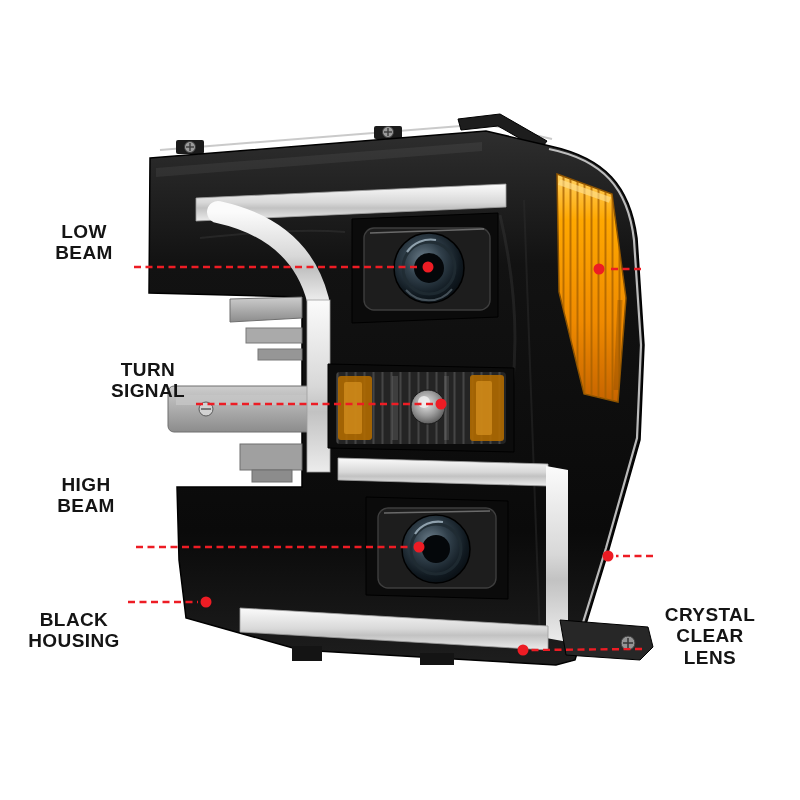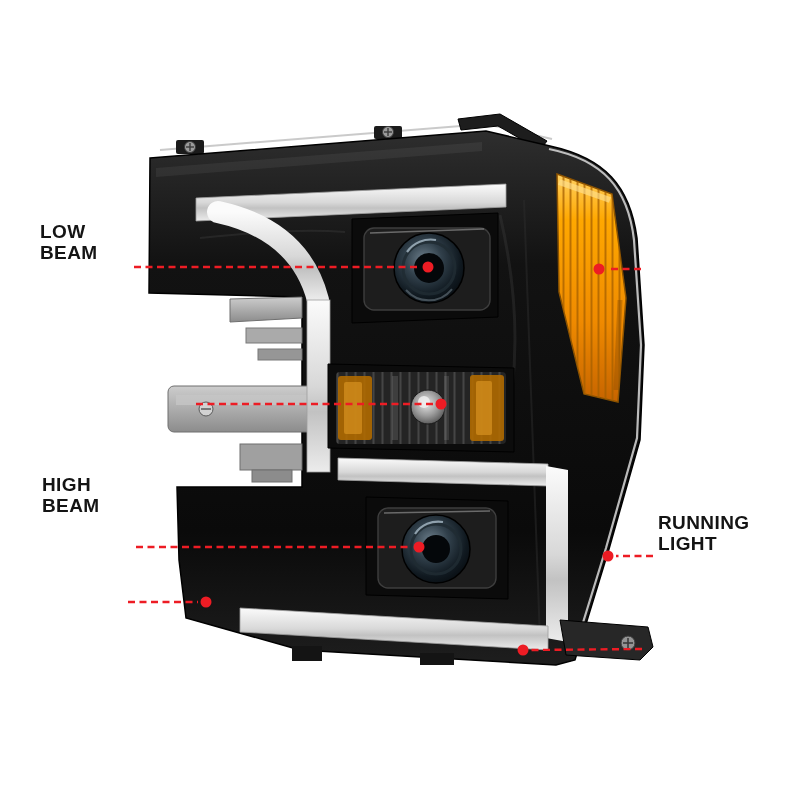--- a/index.html
+++ b/index.html
@@ -7,20 +7,21 @@
   .stage{position:relative;width:800px;height:800px;background:#fff;overflow:hidden;}
   .art,.leaders{position:absolute;left:0;top:0;width:800px;height:800px;}
   .leaders{pointer-events:none;}
   .callout{
     position:absolute;
     font-weight:bold;
     font-size:19px;
     line-height:1.12;
     letter-spacing:.4px;
     color:#141414;
+    text-align:center;
     white-space:pre-line;
   }
   .leaders line{stroke:#ed1c24;stroke-width:2.4;stroke-dasharray:7 4.5;}
   .leaders circle{fill:#ed1c24;}
 </style>
 </head>
 <body>
 
 <div class="stage">
 
@@ -199,22 +200,26 @@
     <g>
       <line x1="642" y1="649" x2="531" y2="650"></line>
       <circle cx="523" cy="650" r="5.5"></circle>
     </g>
   </svg>
 
   <div class="callout" style="left:40px;top:221px;width:88px">LOW
 BEAM</div>
 
 
+  <div class="callout" style="left:106px;top:359px;width:84px">TURN
+SIGNAL</div>
 
   <div class="callout" style="left:42px;top:474px;width:88px">HIGH
 BEAM</div>
 
-  <div class="callout" style="left:658px;top:512px;width:104px">RUNNING
-LIGHT</div>
-
-
+
+  <div class="callout" style="left:24px;top:609px;width:100px">BLACK
+HOUSING</div>
+
+  <div class="callout" style="left:648px;top:604px;width:124px">CRYSTAL
+CLEAR LENS</div>
 
 </div>
 
 </body></html>

